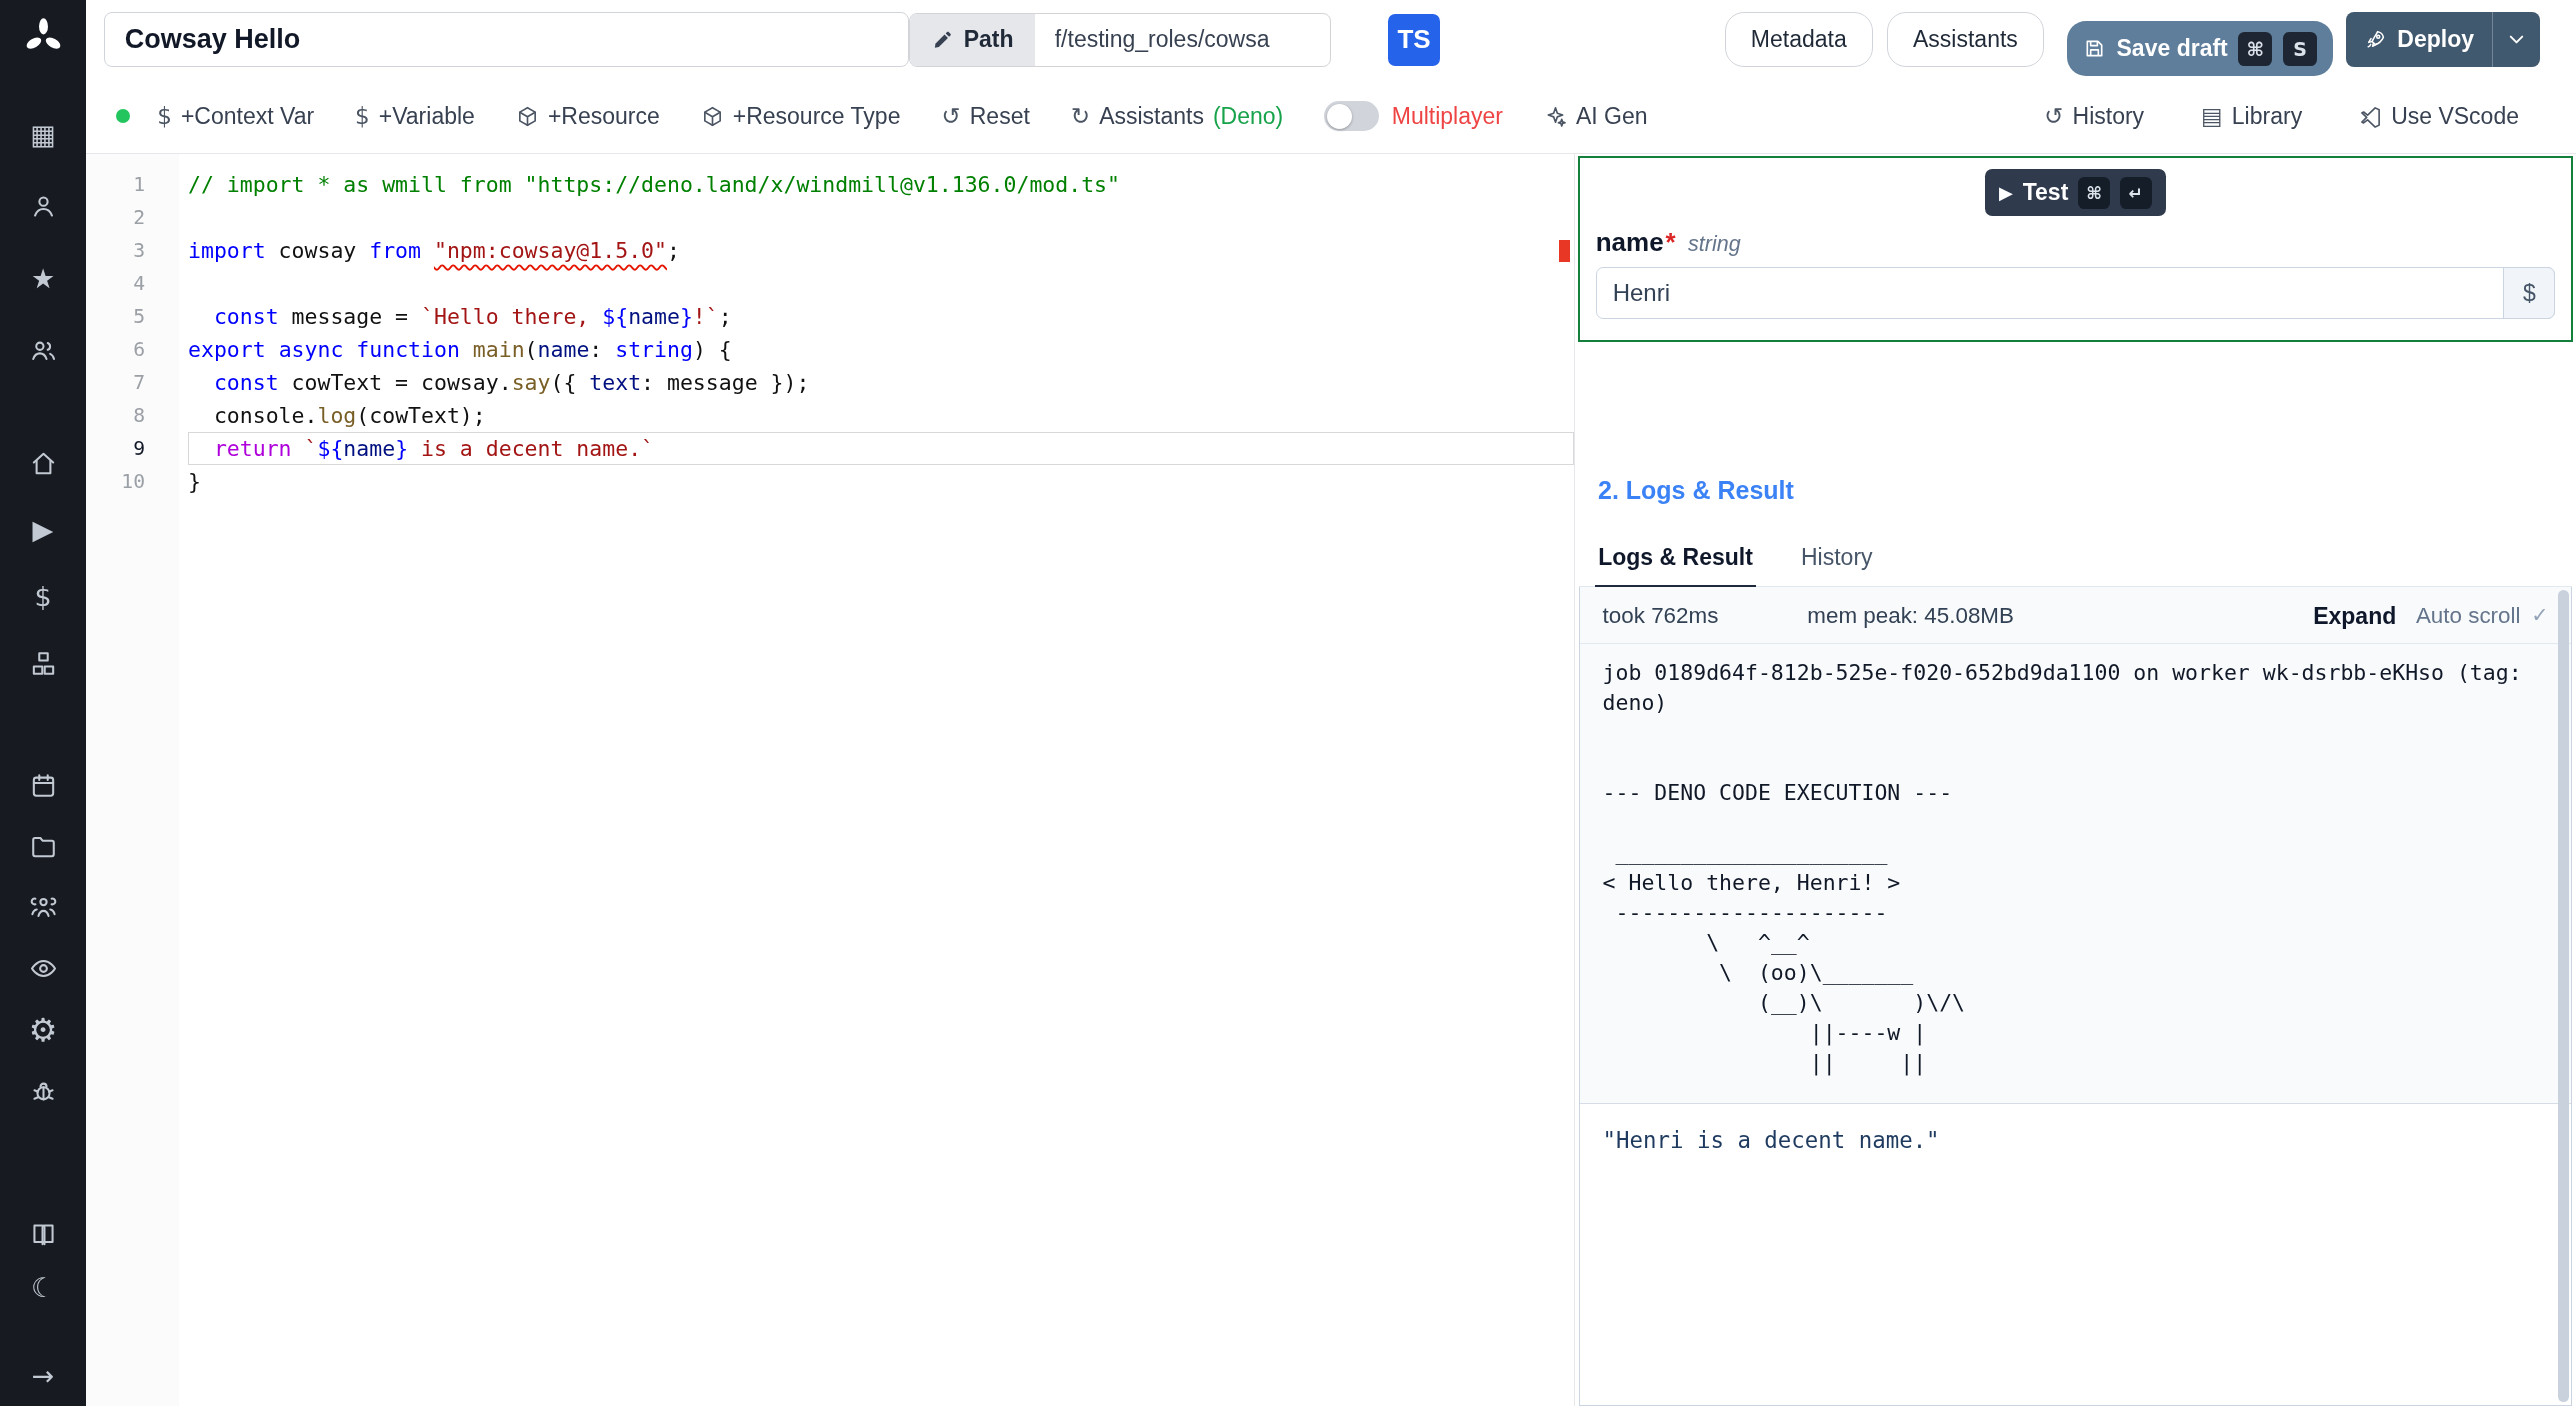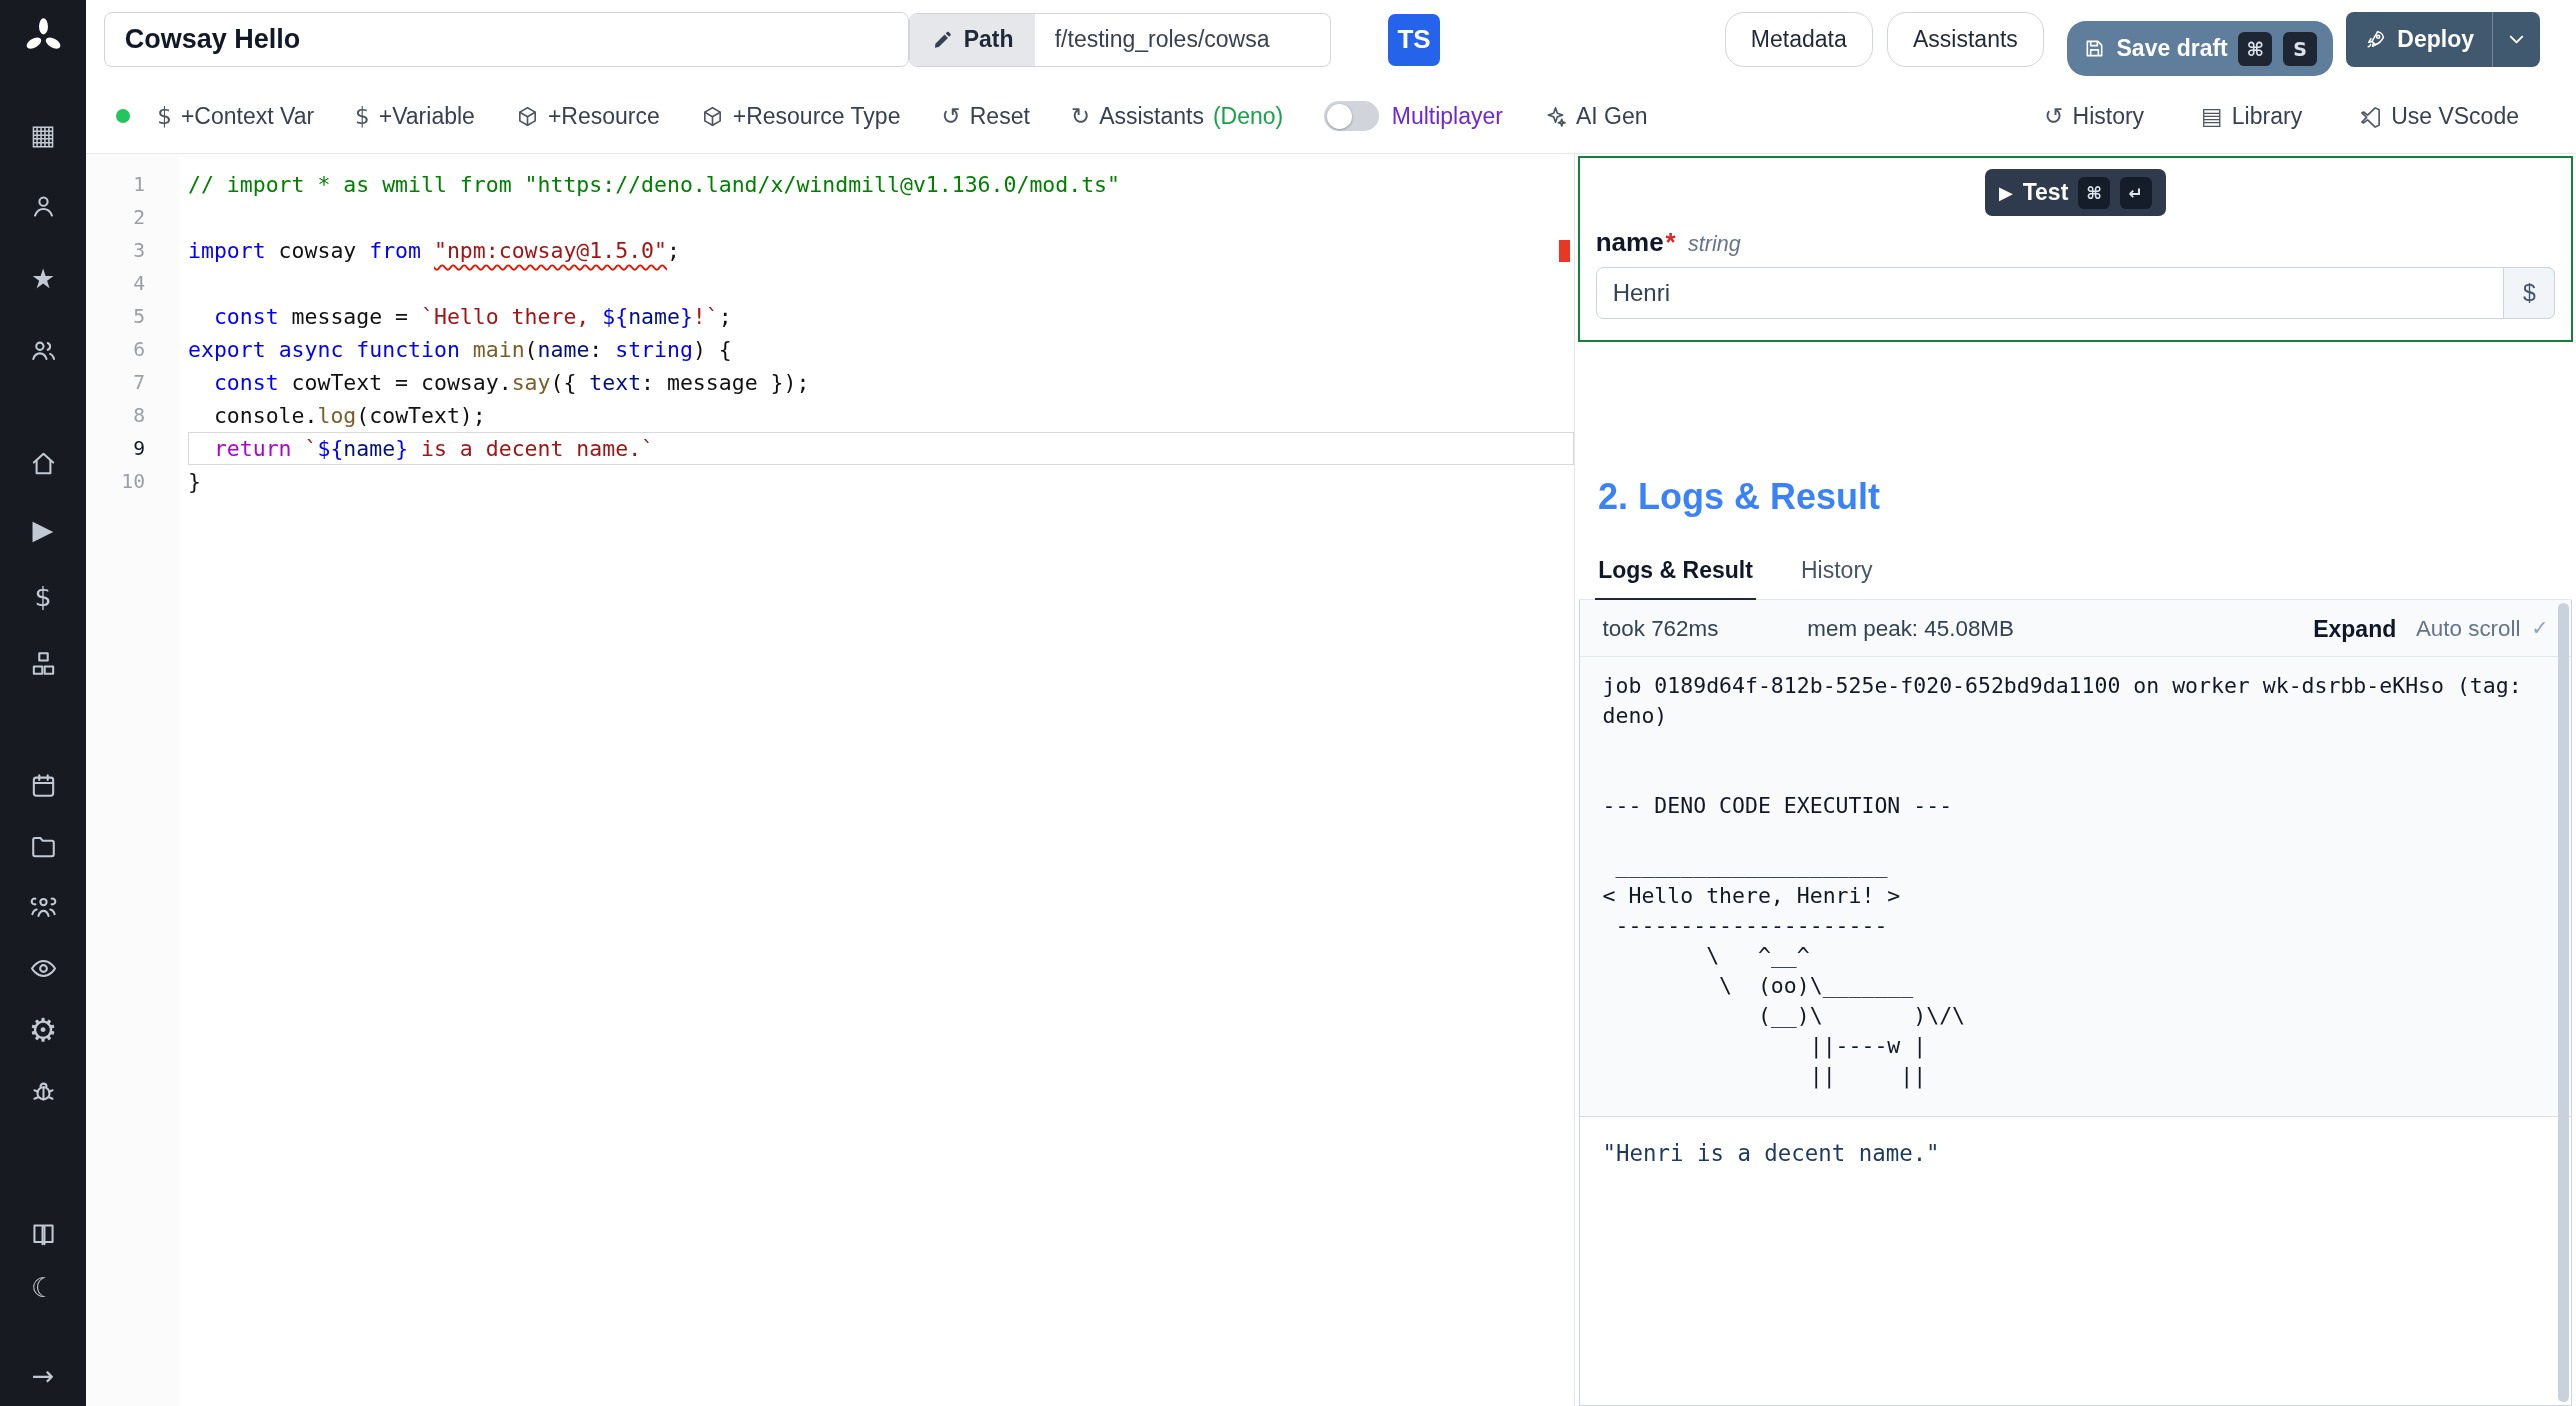--- a/index.html
+++ b/index.html
@@ -41,21 +41,21 @@
   
   .toolbar { height:75px; display:flex; align-items:center; padding:0 57px 0 30px; border-bottom:1.8px solid #e5e7eb; background:#fff; flex-shrink:0; }
   .dot { width:14.3px; height:14.3px; border-radius:50%; background:#22c55e; margin-right:27px; flex-shrink:0; }
   .titem { display:inline-flex; align-items:center; gap:9px; margin-right:41px; background:none; border:none; cursor:pointer; font-size:23px; color:#374151; font-family:"Liberation Sans", sans-serif; }
   .ticon { color:#4b5563; font-size:23px; font-family:"DejaVu Sans", sans-serif; line-height:1; }
   .titem svg { stroke:#4b5563; stroke-width:1.7; fill:none; stroke-linecap:round; stroke-linejoin:round; }
   .green-suffix { color:#16a34a; }
   .mp { display:flex; align-items:center; margin-right:41px; }
   .toggle { width:55px; height:30px; border-radius:15px; background:#d1d5db; position:relative; display:inline-block; cursor:pointer; }
   .knob { position:absolute; left:2.7px; top:2.7px; width:25px; height:25px; border-radius:50%; background:#fff; box-shadow:0 0.9px 2.7px rgba(0,0,0,.3); }
-  .mp-label { margin-left:12.5px; font-size:23px; color:#6d28d9; }
+  .mp-label { margin-left:12.5px; font-size:23px; color:#ef4444; }
   .tright { margin-left:auto; display:flex; gap:57px; }
   .tright .titem { margin-right:0; }
 
   
   .content { flex:1; display:flex; height:1252px; }
   .editor { width:1488px; flex-shrink:0; position:relative; background:#fff; display:flex; overflow:hidden; cursor:text; }
   .gutter { width:93px; background:#fbfbfb; padding-top:14.3px; text-align:right; flex-shrink:0; }
   .ln { height:33px; line-height:33px; padding-right:34px; font-family:"DejaVu Sans Mono", monospace; font-size:19.7px; color:#9ba0a6; }
   .ln.act { color:#111827; }
   .code { flex:1; padding:14.3px 0 0 9px; font-family:"DejaVu Sans Mono", monospace; font-size:21.5px; }
@@ -80,21 +80,21 @@
   .test-btn .play { font-size:18px; font-family:"DejaVu Sans", sans-serif; }
   .kbd.dark { width:32px; height:32px; background:#151d29; font-size:17px; }
   .field-label { margin-top:10.7px; display:flex; align-items:baseline; }
   .fname { font-size:26px; font-weight:bold; color:#0f172a; }
   .freq { color:#dc2626; font-size:26px; font-weight:bold; margin-left:1.8px; }
   .ftype { font-style:italic; font-size:21.5px; color:#64748b; margin-left:12.5px; }
   .field-row { margin-top:9px; position:relative; }
   .field-row input { width:100%; height:52px; border:1.8px solid #cbd5e1; border-radius:7.2px; font-size:24px; color:#334155; padding:0 68px 0 16px; font-family:"Liberation Sans", sans-serif; }
   .dollar-btn { position:absolute; right:0; top:0; height:52px; width:52px; border:1.8px solid #cbd5e1; border-radius:0 7.2px 7.2px 0; background:#f1f5f9; font-size:23px; color:#475569; cursor:pointer; }
   .sec1 { margin:43px 0 0 23px; font-size:28px; color:#15803d; font-weight:bold; }
-  .sec2 { margin:134px 0 0 23px; font-size:36px; color:#3b82f6; font-weight:bold; }
+  .sec2 { margin:134px 0 0 23px; font-size:25px; color:#3b82f6; font-weight:bold; }
   .tabs { margin:30px 3.6px 0; display:flex; gap:41px; border-bottom:1.8px solid #e2e8f0; padding:0 16px; }
   .tab { font-size:23px; color:#475569; padding:9px 3.6px 14.3px; cursor:pointer; }
   .tab.active { color:#0f172a; font-weight:600; border-bottom:3.6px solid #1e293b; margin-bottom:-1.8px; }
   .lr-wrap { flex:1; margin:0 3.6px; border:1.8px solid #cbd5e1; border-top:none; display:flex; flex-direction:column; position:relative; overflow:hidden; }
   .logpanel { background:#f8fafc; border-bottom:1.8px solid #d6dde6; }
   .loghead { display:flex; align-items:flex-start; padding:16px 23px 12.5px; border-bottom:0.9px solid #e2e8f0; }
   .took { font-size:22.4px; color:#334155; }
   .mem { font-size:22.4px; color:#334155; margin-left:89px; }
   .lh-spacer { flex:1; }
   .expand { font-size:23px; font-weight:bold; color:#0f172a; margin-right:19.7px; cursor:pointer; }

